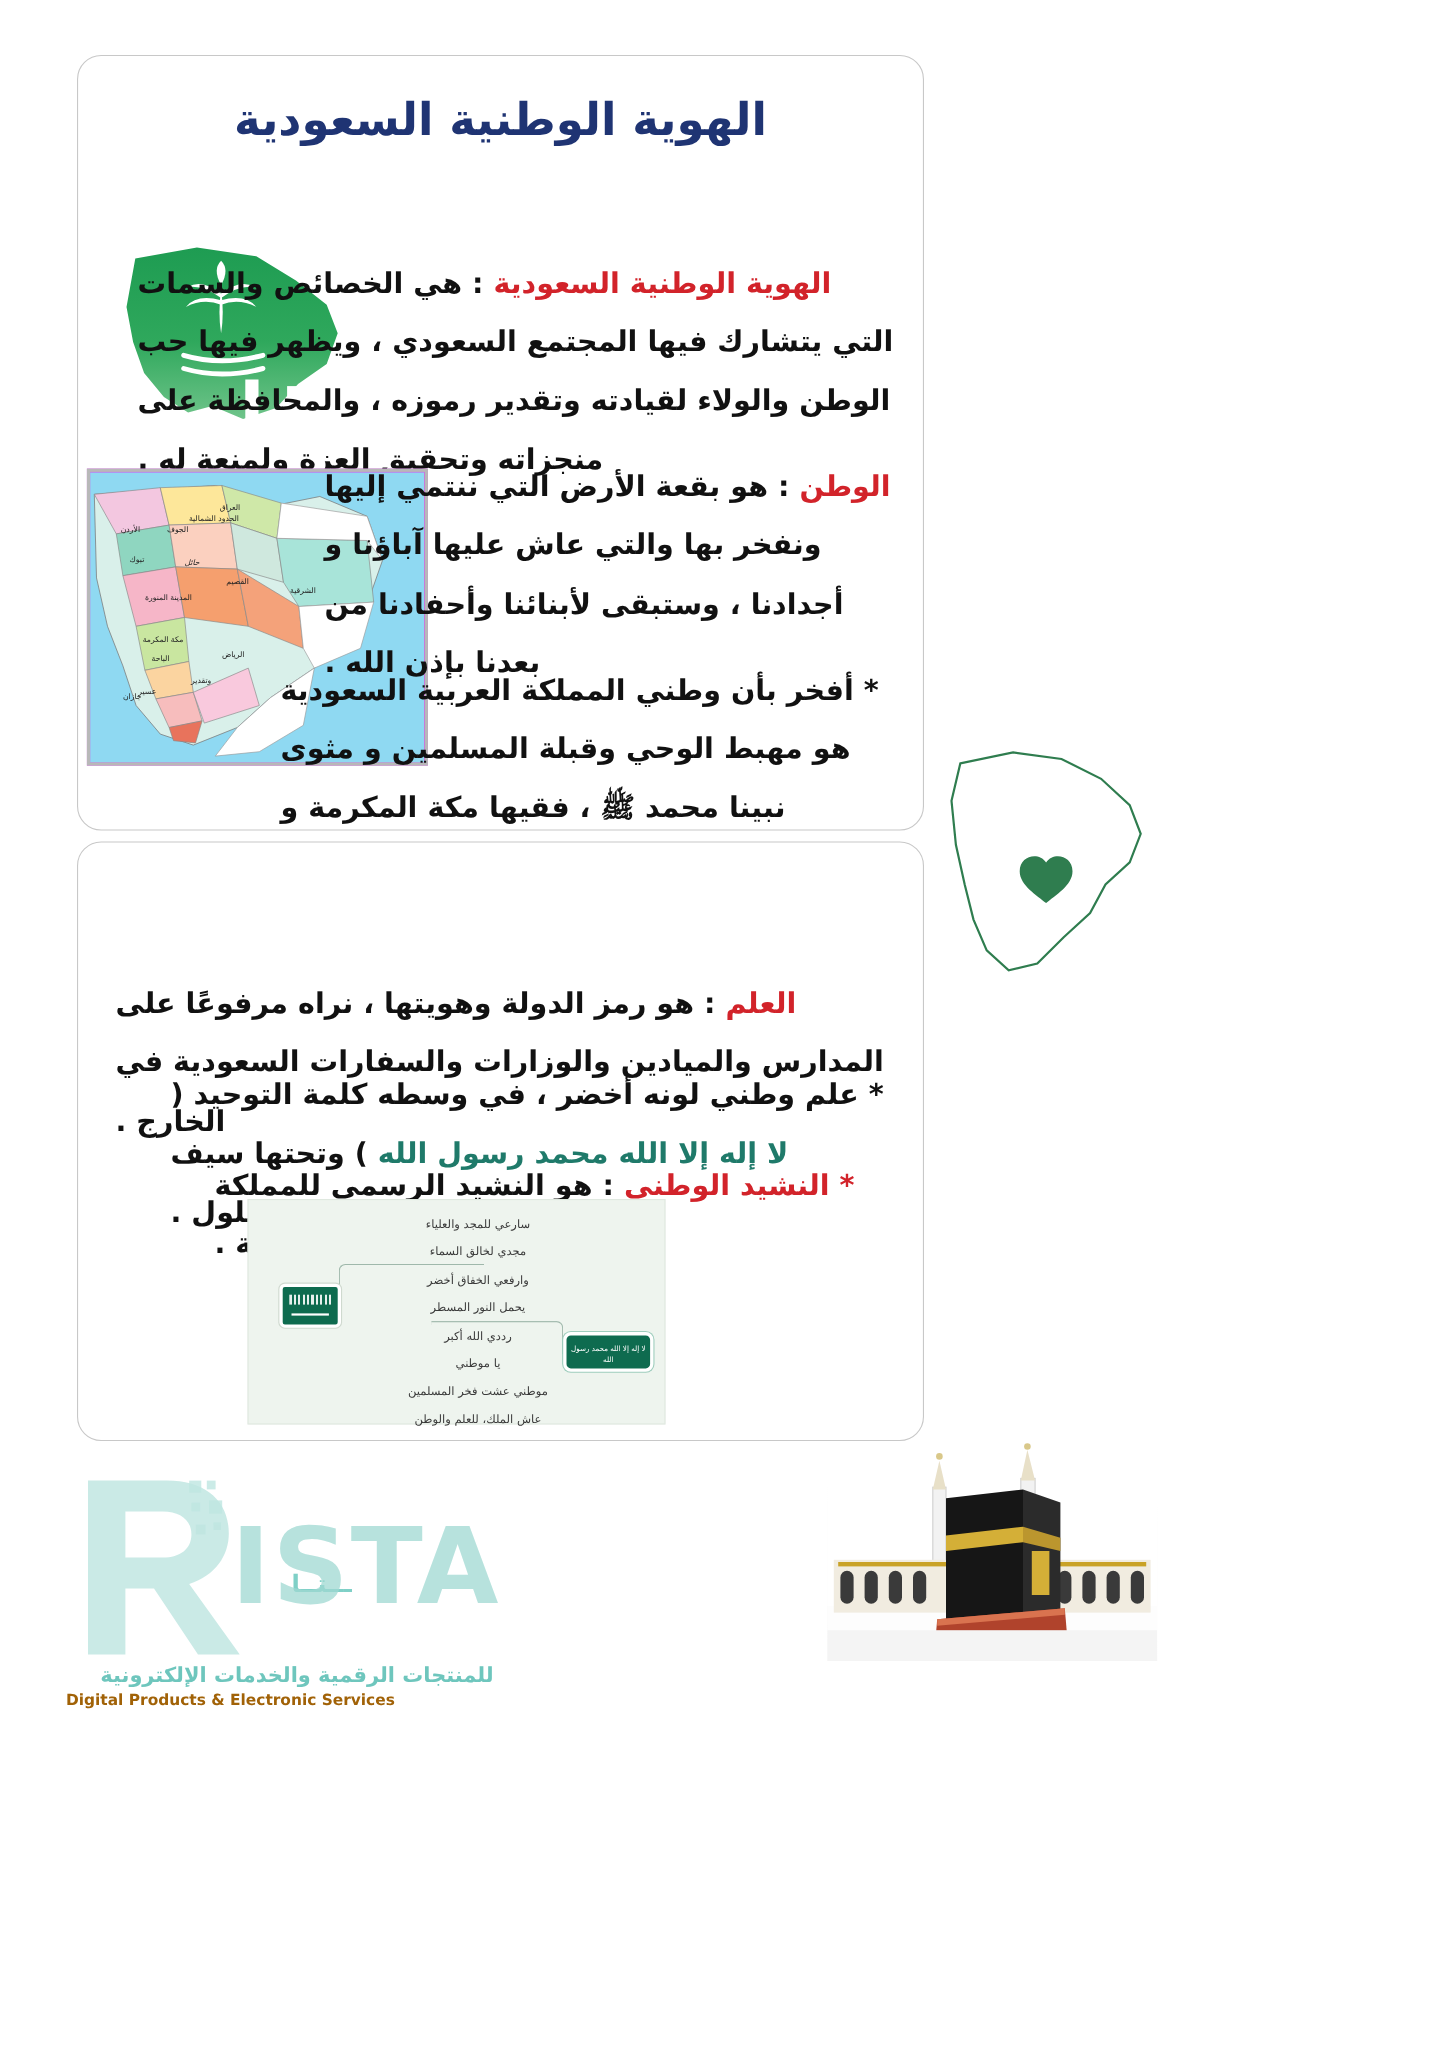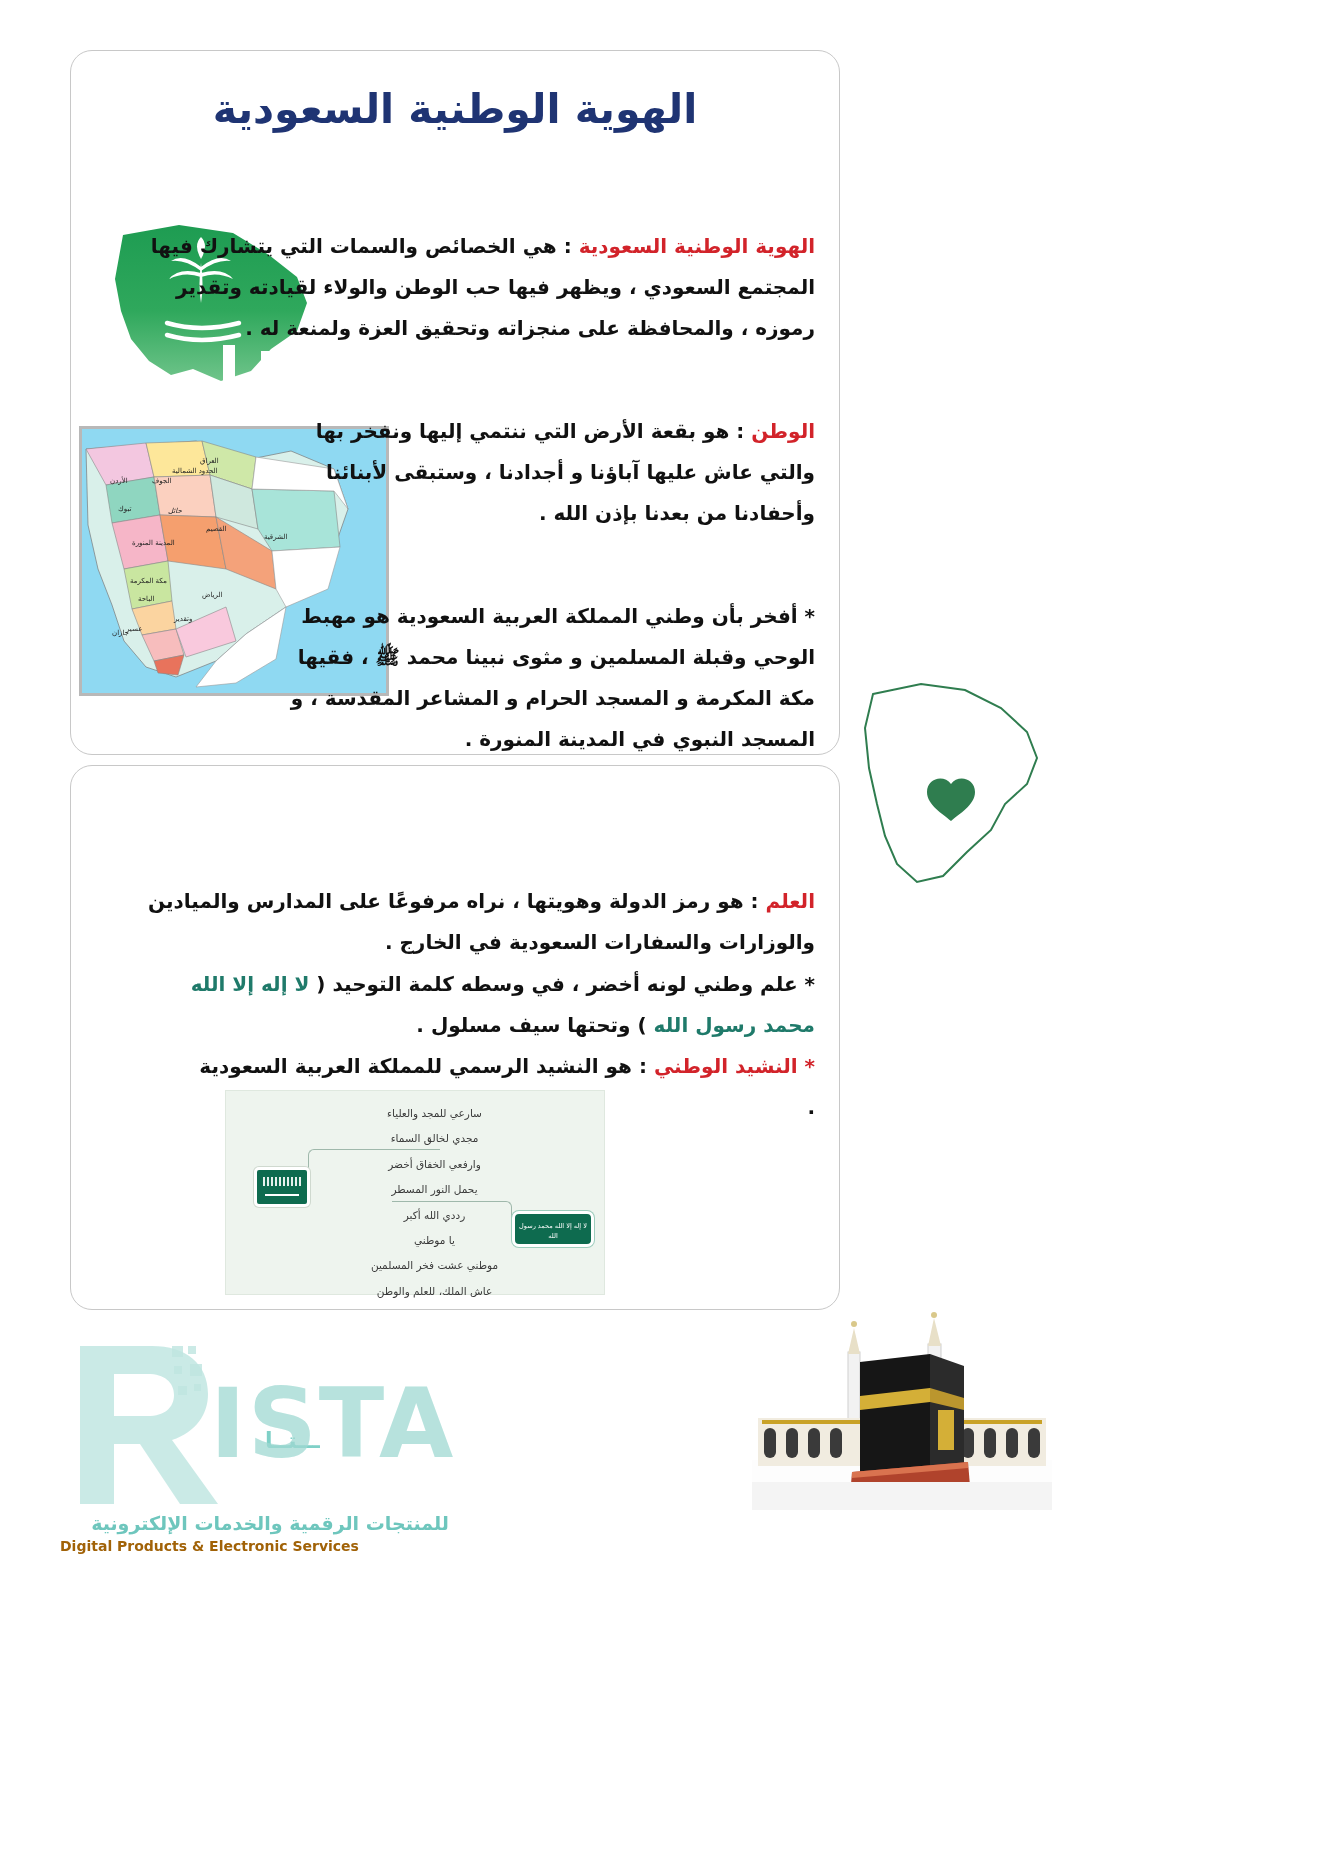--- a/index.html
+++ b/index.html
@@ -69,24 +69,24 @@
     font-weight: bold;
     font-size: 41px;
     margin-top: 34px;
     letter-spacing: 0px;
   }
   #card-symbols .card-title { margin-top: 22px; font-size: 39px; }
 
   
   .para {
     position: absolute;
-    text-align: right;
+    text-align: left;
     color: #111;
     font-weight: bold;
-    font-size: 20px;
+    font-size: 26px;
     line-height: 2.05;
     direction: rtl;
   }
   .red   { color: #d2232a; }
   .green { color: #1f7a6a; }
 
   #p-identity { right: 24px; top: 155px; width: 690px; }
   #p-watan    { right: 24px; top: 340px; width: 520px; }
   #p-proud    { right: 24px; top: 525px; width: 560px; }
 

